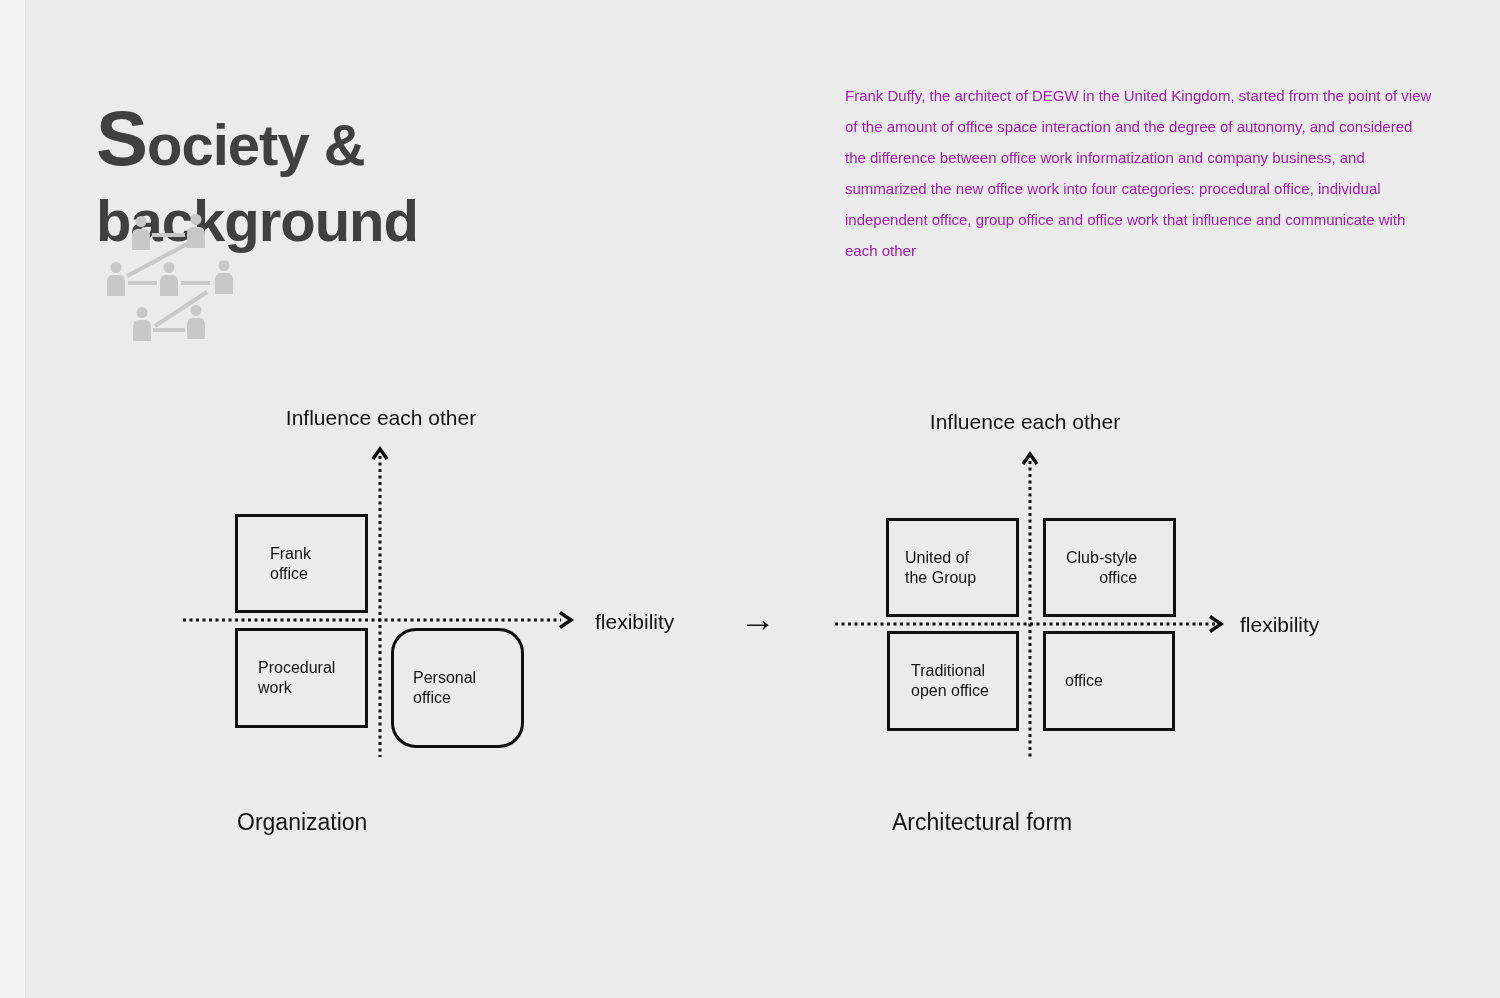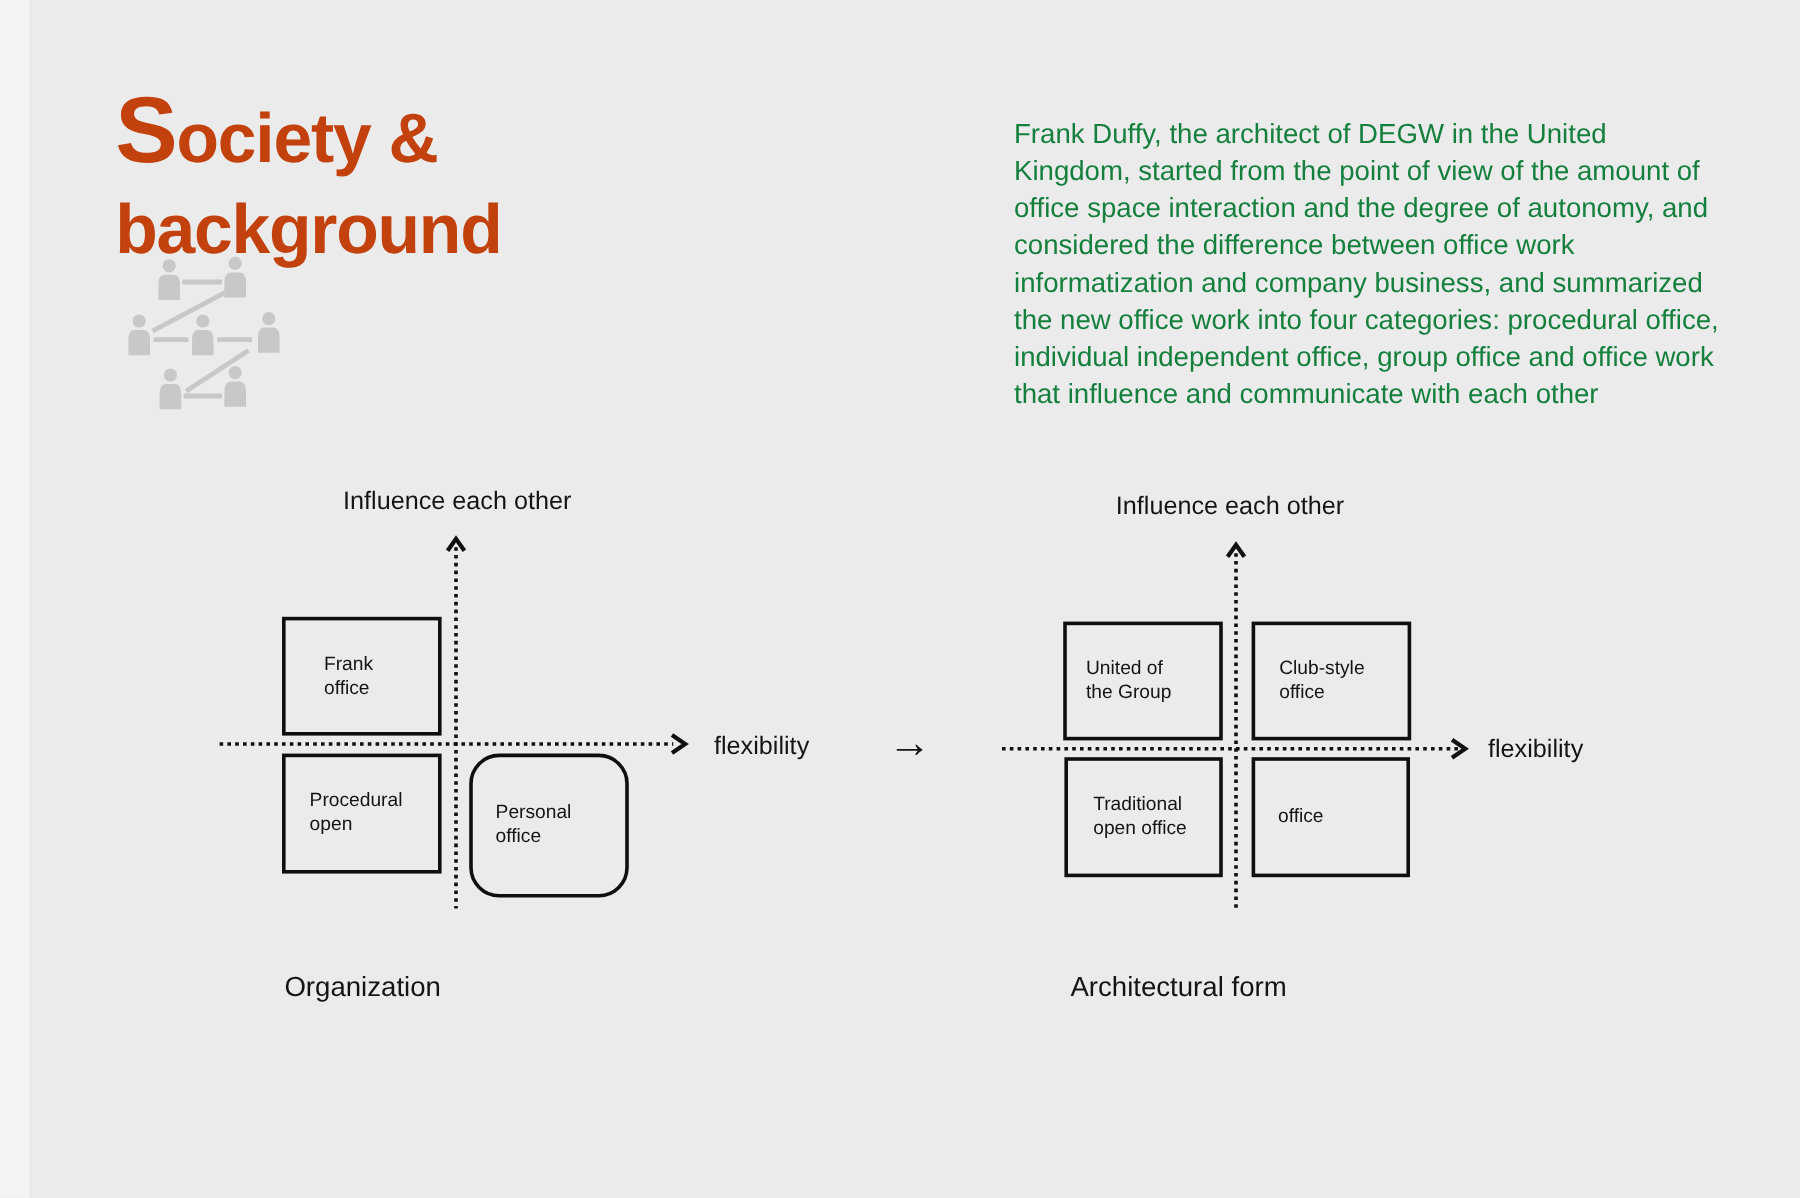--- a/index.html
+++ b/index.html
@@ -19,22 +19,22 @@
   .title {
     position: absolute; left: 96px; top: 70px;
     font-size: 58px; line-height: 76px; font-weight: bold;
     letter-spacing: -1px;
   }
   .title .cap { font-size: 78px; }
   .people-icon { position: absolute; left: 100px; top: 205px; }
   .people-icon path, .people-icon circle { fill: #c8c8c8; }
   .people-icon line { stroke: #c8c8c8; stroke-width: 4; }
   .paragraph {
-    position: absolute; left: 845px; top: 96px; width: 590px;
-    font-size: 23px; line-height: 31px; color: #15803d;
+    position: absolute; left: 845px; top: 80px; width: 590px;
+    font-size: 15px; line-height: 31px; color: #a21caf;
   }
   .axis-svg { position: absolute; }
   .axis-line { stroke: #111; stroke-width: 3; fill: none; stroke-dasharray: 3 3.5; }
   .axis-head { stroke: #111; stroke-width: 3.5; fill: none; }
   .qbox {
     position: absolute; border: 3px solid #0f0f0f; background: #ebebeb;
     display: flex; align-items: center;
     font-size: 16px; line-height: 20px; white-space: pre-line;
   }
   .ylabel {
@@ -50,21 +50,21 @@
     position: absolute; left: 740px; top: 599px;
     font-size: 36px; line-height: 40px; color: #141414;
   }
 </style>
 </head>
 <body>
 
 <div class="slide">
   <div class="left-strip"></div>
 
-  <div class="title" style="color: #c2410c;">
+  <div class="title" style="color: #404040; margin-top: 30px;">
     <div><span class="cap">S</span><span>ociety &amp;</span></div>
     <div>background</div>
   </div>
 
   <svg class="people-icon" width="145" height="150" viewBox="0 0 145 150">
     <line x1="52" y1="30" x2="85" y2="30"></line>
     <line x1="27" y1="71" x2="89" y2="38"></line>
     <line x1="28" y1="78" x2="57" y2="78"></line>
     <line x1="81" y1="78" x2="110" y2="78"></line>
     <line x1="55" y1="121" x2="107" y2="87"></line>
@@ -106,41 +106,41 @@
   <svg class="axis-svg" style="left:180px; top:440px;" width="420" height="330" viewBox="0 0 420 330">
     <line class="axis-line" x1="200" y1="16" x2="200" y2="317"></line>
     <polyline class="axis-head" points="193,19 200,9 207,19"></polyline>
     <line class="axis-line" x1="3" y1="180" x2="381" y2="180"></line>
     <polyline class="axis-head" points="380,172.5 391,180 380,187.5"></polyline>
   </svg>
 
   <div class="qbox" style="left:235px; top:514px; width:133px; height:99px; padding-left:32px;">Frank
 office</div>
   <div class="qbox" style="left:235px; top:628px; width:133px; height:100px; padding-left:20px;">Procedural
-open</div>
+work</div>
   <div class="qbox" style="left:391px; top:628px; width:133px; height:120px; padding-left:19px;border-radius:25px;">Personal
 office</div>
 
   <div class="xlabel" style="left:595px; top:611px;">flexibility</div>
   <div class="caption" style="left:237px; top:809px;">Organization</div>
 
   <div class="transform-arrow">→</div>
 
   <div class="ylabel" style="left:875px; top:410px;">Influence each other</div>
 
   <svg class="axis-svg" style="left:830px; top:445px;" width="410" height="330" viewBox="0 0 410 330">
     <line class="axis-line" x1="200" y1="16" x2="200" y2="315"></line>
     <polyline class="axis-head" points="193,19 200,9 207,19"></polyline>
     <line class="axis-line" x1="5" y1="179" x2="385" y2="179"></line>
     <polyline class="axis-head" points="380,171.5 391,179 380,186.5"></polyline>
   </svg>
 
   <div class="qbox" style="left:886px; top:518px; width:133px; height:99px; padding-left:16px;">United of
 the Group</div>
-  <div class="qbox" style="left:1043px; top:518px; width:133px; height:99px; padding-left:20px;">Club-style
+  <div class="qbox" style="left:1043px; top:518px; width:133px; height:99px; padding-left:20px;text-align:right;">Club-style
 office</div>
   <div class="qbox" style="left:887px; top:631px; width:132px; height:100px; padding-left:21px;">Traditional
 open office</div>
   <div class="qbox" style="left:1043px; top:631px; width:132px; height:100px; padding-left:19px;">office</div>
 
   <div class="xlabel" style="left:1240px; top:614px;">flexibility</div>
   <div class="caption" style="left:892px; top:809px;">Architectural form</div>
 </div>
 
 </body></html>

